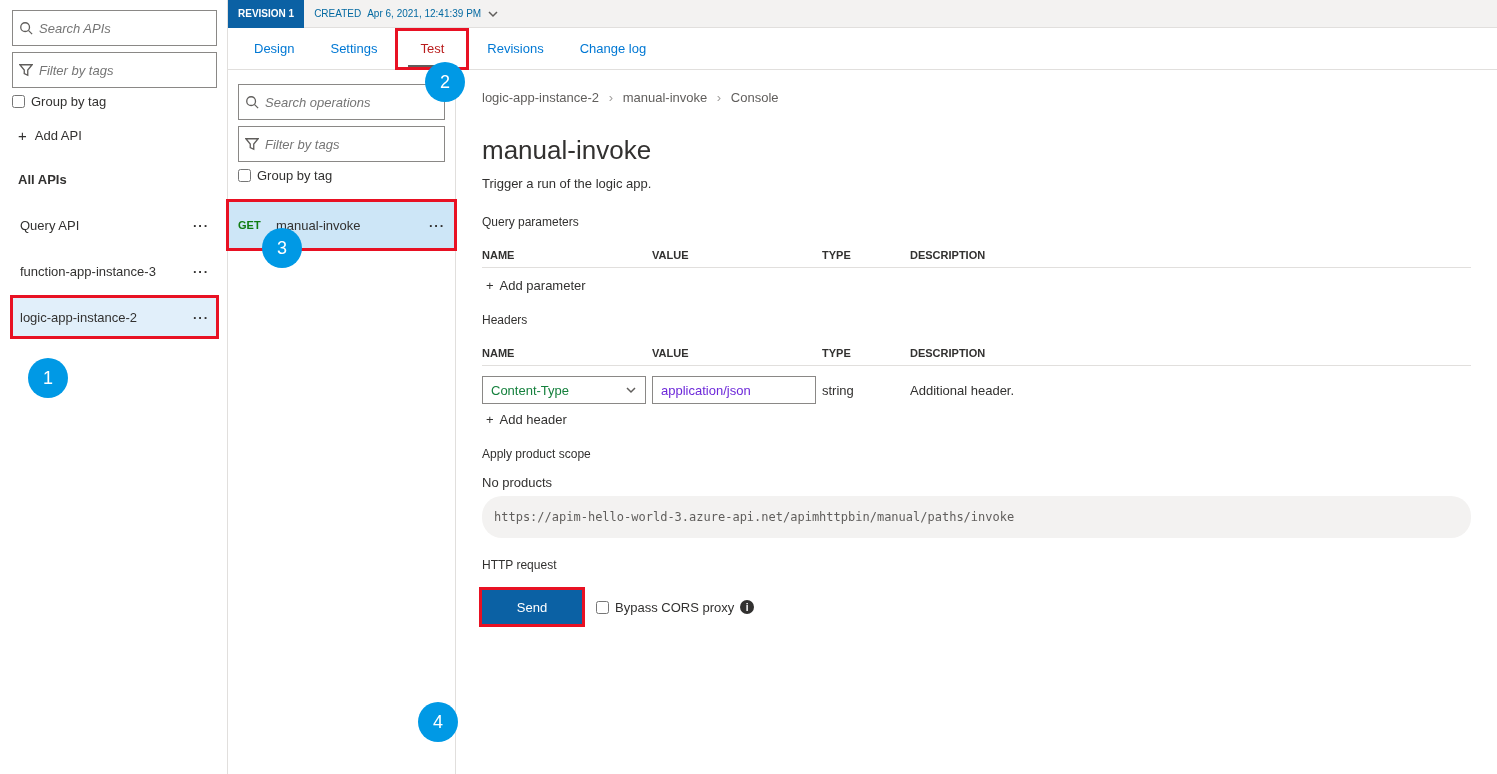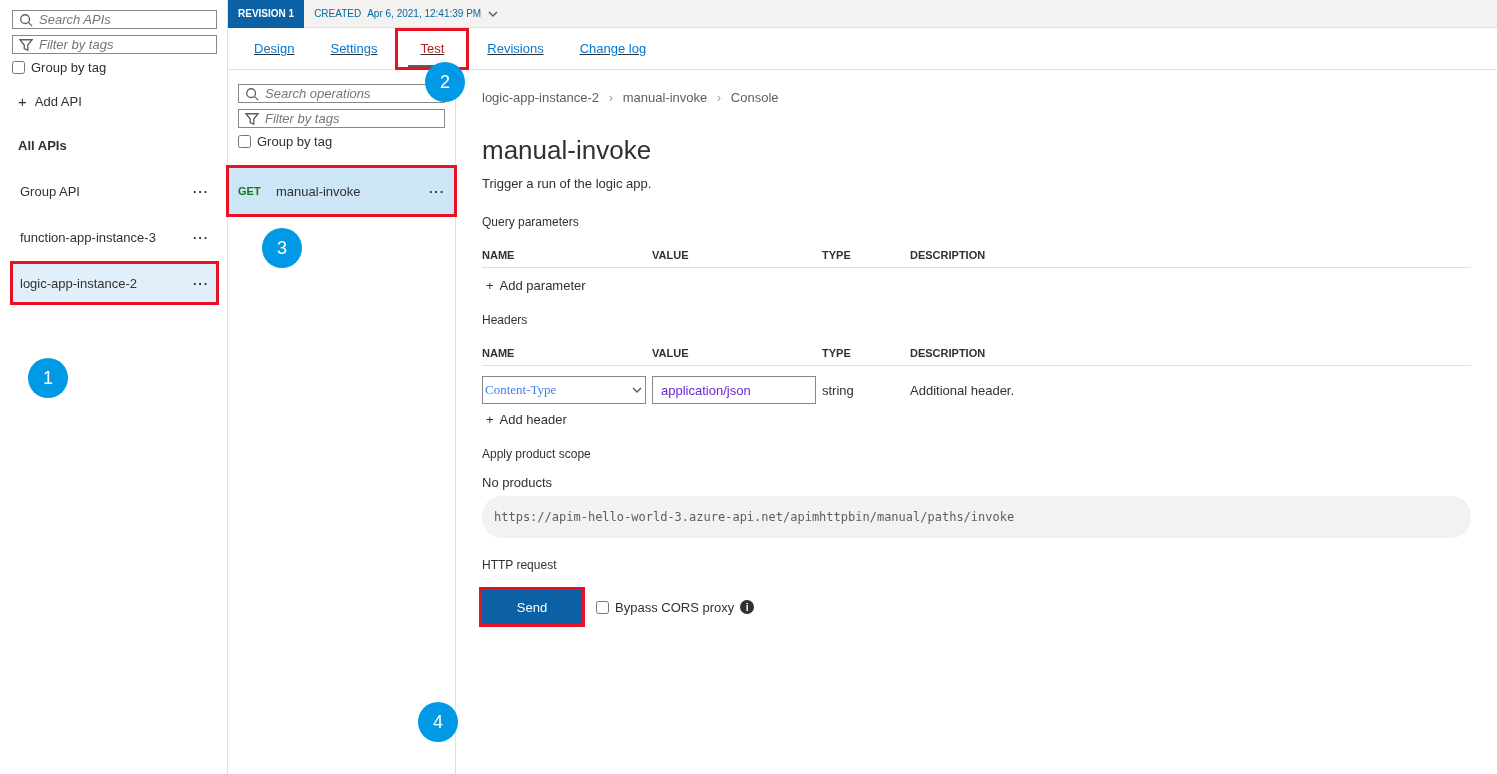--- a/index.html
+++ b/index.html
@@ -1,20 +1,20 @@
 <!DOCTYPE html>
 <html><head>
 <meta charset="utf-8">
 <style>
   * { box-sizing: border-box; margin: 0; padding: 0; }
   body { font-family: "Segoe UI", Arial, sans-serif; font-size: 13px; color: #323130; background: #fff; width: 1497px; height: 774px; display: flex; }
 
   
   .api-pane { width: 228px; border-right: 1px solid #e1dfdd; padding: 10px 10px 10px 12px; overflow: hidden; }
-  .search-box { display: flex; align-items: center; border: 1px solid #8a8886; height: 19px; padding: 0 6px; margin-bottom: 6px; background: #fff; }
+  .search-box { display: flex; align-items: center; border: 1px solid #8a8886; height: 36px; padding: 0 6px; margin-bottom: 6px; background: #fff; }
   .search-box svg { width: 14px; height: 14px; fill: none; stroke: #605e5c; stroke-width: 1.5; flex-shrink:0; }
   .search-box input { border: none; outline: none; flex: 1; font-style: italic; font-size: 13px; color: #605e5c; padding-left: 6px; background: transparent; }
   .chk-row { display: flex; align-items: center; gap: 6px; margin: 6px 0 18px 0; }
   .chk-row input { width: 13px; height: 13px; }
   .add-api { display: flex; align-items: center; gap: 8px; color: #323130; cursor: pointer; margin-bottom: 28px; padding-left:6px; }
   .add-api .plus { font-size: 15px; }
   .api-group-label { font-weight: 600; margin-bottom: 18px; padding-left:6px; }
   .api-item { display: flex; align-items: center; justify-content: space-between; height: 40px; padding: 0 8px; cursor: pointer; margin-bottom: 6px; }
   .api-item.selected { background: #e1effa; }
   .dots { font-weight: bold; letter-spacing: 1px; color:#323130; }
@@ -23,36 +23,36 @@
   .ops-pane { width: 228px; border-right: 1px solid #e1dfdd; position: relative; padding-top: 80px; }
   .ops-inner { padding: 0 10px; }
   .ops-pane .search-box, .ops-pane .chk-row { margin-left:0; margin-right:0; }
   .op-item { display: flex; align-items: center; justify-content: space-between; height: 48px; padding: 0 10px; background: #cde6f7; cursor: pointer; margin: 4px -10px 0 -10px; }
   .op-item .verb { color: #107c10; font-weight: 600; font-size: 11px; width: 32px; }
   .op-item .name { flex: 1; padding-left: 6px; }
   .red-box { outline: 3px solid #e81123; outline-offset: -1px; }
   .rev-bar { background: #f3f2f1; border-bottom: 1px solid #e1dfdd; display: flex; align-items: center; height: 28px; font-size: 10px; width: 100%; position: relative; left:0; }
   .rev-badge { background: #0b61a4; color: #fff; font-weight: 600; padding: 0 10px; height: 28px; display:flex; align-items:center; }
   .rev-created { padding-left: 10px; color: #0369a1; display:flex; align-items:center; gap:6px; }
-  .tab-row { display: flex; gap: 0; border-bottom: 1px solid #e1dfdd; padding-left: 8px; height: 42px; align-items:center;text-decoration:underline; }
+  .tab-row { display: flex; gap: 0; border-bottom: 1px solid #e1dfdd; padding-left: 8px; height: 42px; align-items:center; }
   .tab { padding: 0 18px; height:42px; display:flex; align-items:center; color: #0078d4; cursor: pointer; position:relative; }
   .tab.active { color: #b91c1c; }
   .tab.active::after { content:""; position:absolute; left:10px; right:10px; bottom:0; height:2px; background:#605e5c; }
   .tab.red-frame { border: 3px solid #e81123; border-bottom: 3px solid #e81123; height:42px; padding:0 22px; }
 
   
   .content { padding: 20px 26px; overflow-y: auto; flex:1; }
   .breadcrumb { color: #605e5c; font-size: 13px; margin-bottom: 30px; }
   .breadcrumb .sep { margin: 0 6px; color:#a19f9d; }
   h1 { font-size: 26px; font-weight: 400; margin-bottom: 10px; }
   .desc { color: #323130; margin-bottom: 24px; }
   h2 { font-size: 12px; font-weight: 400; margin: 20px 0 14px 0; }
   .tbl-head { display: grid; grid-template-columns: 170px 170px 88px 1fr; font-size: 11px; font-weight:600; color:#323130; padding: 6px 0; border-bottom:1px solid #e1dfdd; margin-bottom:10px; }
   .tbl-row { display: grid; grid-template-columns: 170px 170px 88px 1fr; align-items:center; gap:0; margin-bottom:4px; }
-  .select-like { border:1px solid #8a8886; height:28px; display:flex; align-items:center; justify-content:space-between; padding:0 2px; margin-right:6px; color:#3b82f6; background:#fff;font-family:Liberation Serif, serif; }
+  .select-like { border:1px solid #8a8886; height:28px; display:flex; align-items:center; justify-content:space-between; padding:0 8px; margin-right:6px; color:#15803d; background:#fff; }
   .input-like { border:1px solid #8a8886; height:28px; display:flex; align-items:center; padding:0 8px; margin-right:6px; color:#6d28d9; background:#fff; }
   .add-line { display:flex; align-items:center; gap:6px; margin:8px 0 0 4px; cursor:pointer; }
   .url-box { background:#f3f2f1; padding:14px 12px; font-family: Consolas, monospace; font-size:12px; color:#605e5c; margin-top:6px;border-radius:20px; }
   .send-row { display:flex; align-items:center; gap:14px; margin-top:18px; }
   .send-btn { background:#0b61a4; color:#fff; border:none; height:34px; width:100px; font-size:13px; cursor:pointer; }
   .send-btn.red-frame { outline:3px solid #e81123; outline-offset:0; }
   .info-dot { display:inline-flex; width:14px; height:14px; border-radius:50%; background:#323130; color:#fff; align-items:center; justify-content:center; font-size:10px; font-weight:bold; }
 
   
   .callout { position:absolute; width:40px; height:40px; border-radius:50%; background:#0099e5; color:#fff; display:flex; align-items:center; justify-content:center; font-size:18px; font-weight:400; z-index:30; }
@@ -88,21 +88,21 @@
     <label class="chk-row">
       <input type="checkbox" style="">
       <span>Group by tag</span>
     </label>
     <div class="add-api">
       <span class="plus">+</span>
       <span>Add API</span>
     </div>
     <div class="api-group-label">All APIs</div>
     <div class="api-item">
-      <span>Group API</span>
+      <span>Query API</span>
       <span class="dots">···</span>
     </div>
     <div class="api-item">
       <span>function-app-instance-3</span>
       <span class="dots">···</span>
     </div>
     <div class="api-item selected red-box">
       <span>logic-app-instance-2</span>
       <span class="dots">···</span>
     </div>

